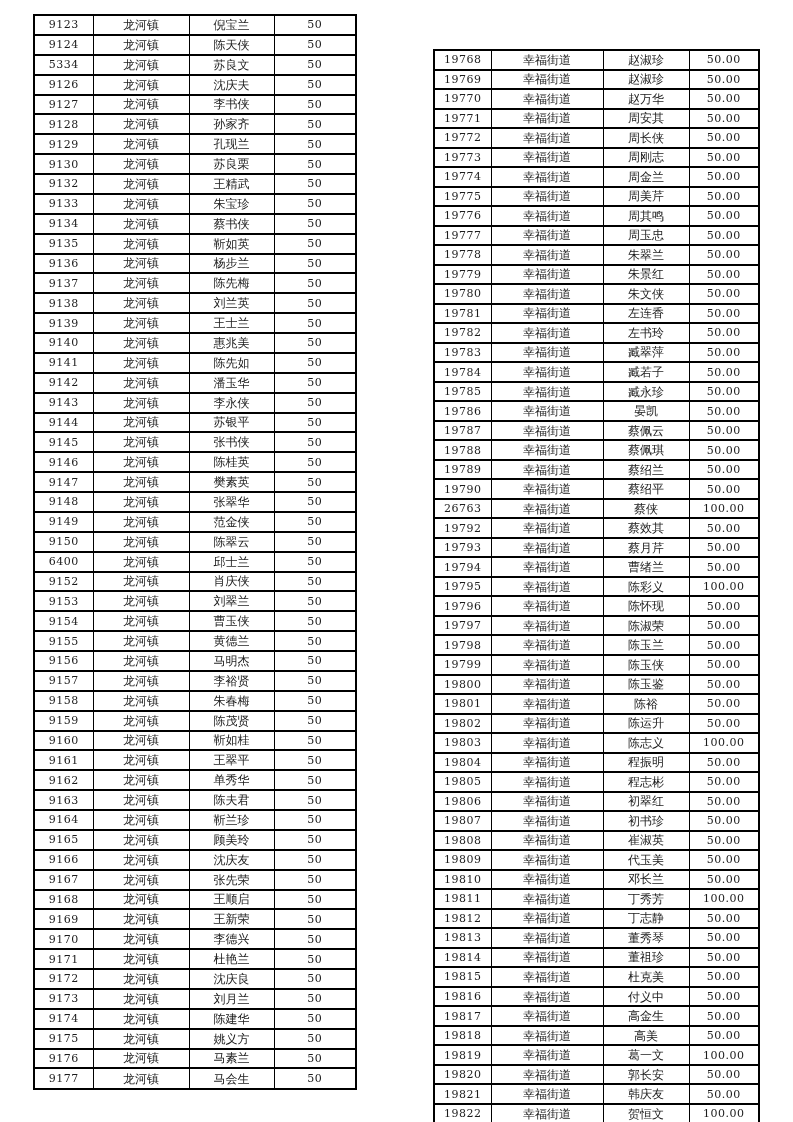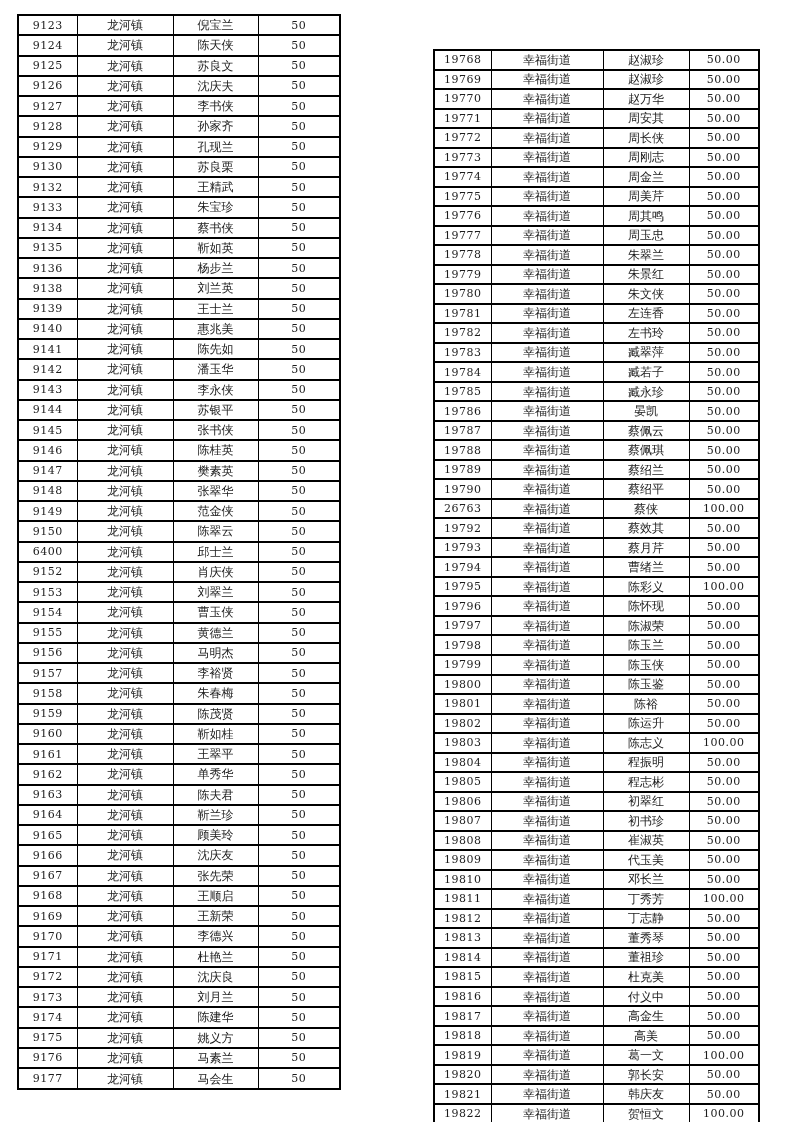--- a/index.html
+++ b/index.html
@@ -14,21 +14,21 @@
     overflow: hidden;
   }
   table.roster {
     position: absolute;
     top: 14px;
     border-collapse: collapse;
     table-layout: fixed;
     border: 2px solid #000;
     background: #fff;
   }
-  #left-table  { left: 17px;  width: 322px; height: 1076px; }
+  #left-table  { left: 33px;  width: 322px; height: 1076px; }
   #right-table { left: 433px; width: 325px; height: 1076px; margin-top: 35px; }
   table.roster td {
     border: 2px solid #000;
     border-left-width: 1px;
     border-right-width: 1px;
     text-align: center;
     vertical-align: middle;
     padding: 0;
     overflow: hidden;
     white-space: nowrap;
@@ -72,21 +72,21 @@
           <td class="cell-name">倪宝兰</td>
           <td class="cell-amount">50</td>
         </tr>
         <tr>
           <td class="cell-id">9124</td>
           <td class="cell-location">龙河镇</td>
           <td class="cell-name">陈天侠</td>
           <td class="cell-amount">50</td>
         </tr>
         <tr>
-          <td class="cell-id">9125</td>
+          <td class="cell-id">5334</td>
           <td class="cell-location">龙河镇</td>
           <td class="cell-name">苏良文</td>
           <td class="cell-amount">50</td>
         </tr>
         <tr>
           <td class="cell-id">9126</td>
           <td class="cell-location">龙河镇</td>
           <td class="cell-name">沈庆夫</td>
           <td class="cell-amount">50</td>
         </tr>
@@ -135,20 +135,26 @@
         <tr>
           <td class="cell-id">9135</td>
           <td class="cell-location">龙河镇</td>
           <td class="cell-name">靳如英</td>
           <td class="cell-amount">50</td>
         </tr>
         <tr>
           <td class="cell-id">9136</td>
           <td class="cell-location">龙河镇</td>
           <td class="cell-name">杨步兰</td>
+          <td class="cell-amount">50</td>
+        </tr>
+        <tr>
+          <td class="cell-id">9137</td>
+          <td class="cell-location">龙河镇</td>
+          <td class="cell-name">陈先梅</td>
           <td class="cell-amount">50</td>
         </tr>
         <tr>
           <td class="cell-id">9138</td>
           <td class="cell-location">龙河镇</td>
           <td class="cell-name">刘兰英</td>
           <td class="cell-amount">50</td>
         </tr>
         <tr>
           <td class="cell-id">9139</td>

